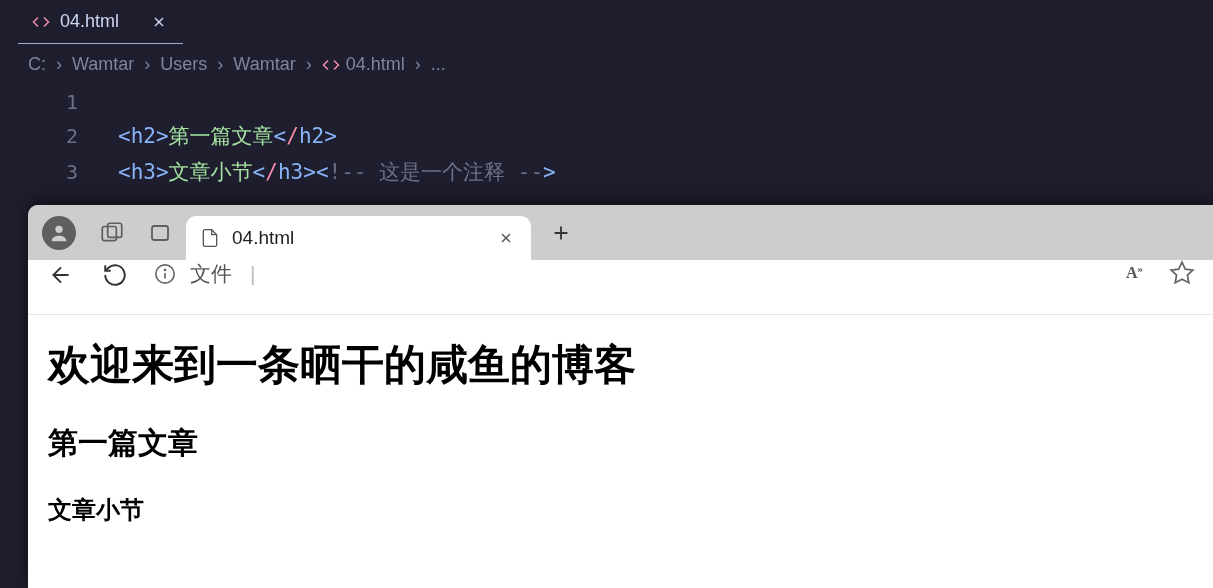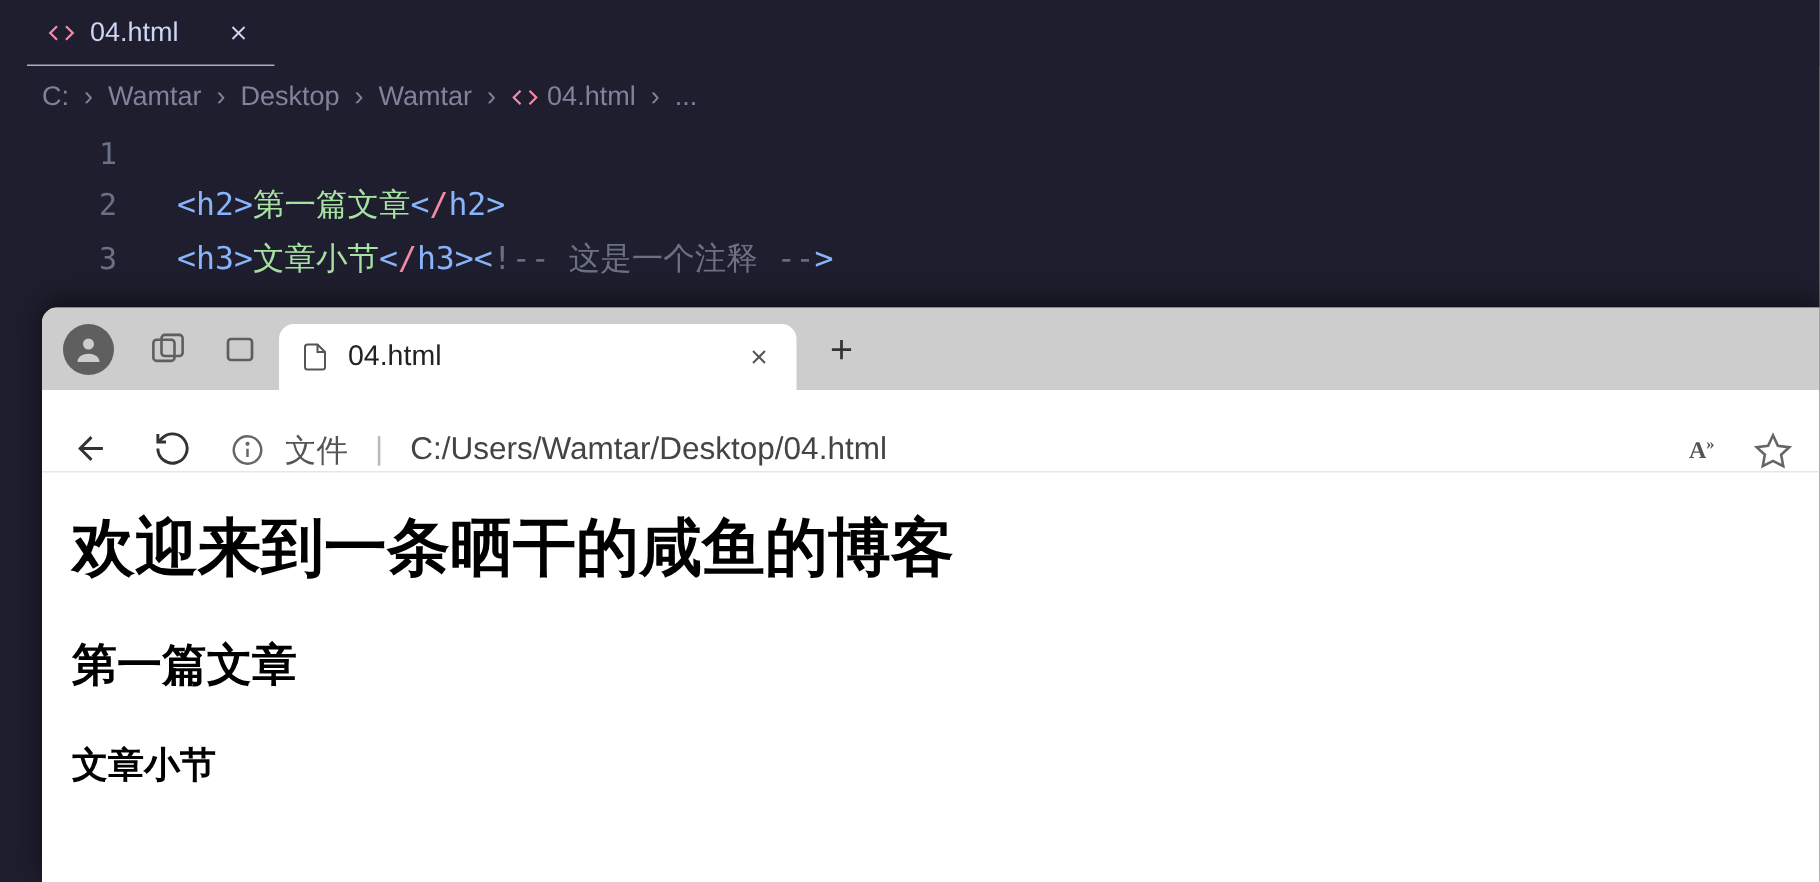--- a/index.html
+++ b/index.html
@@ -146,21 +146,21 @@
   .new-tab-btn {
     width: 40px; height: 40px; display: flex; align-items: center; justify-content: center;
     color: #333; font-size: 24px;
     margin-left: 6px;
   }
 
   .addrbar {
     height: 55px;
     background: #fff;
     display: flex;
-    align-items: flex-end;
+    align-items: flex-start;
     padding: 0 18px;
     gap: 24px;
     border-bottom: 1px solid #e6e6e6;
     font-size: 20px;
     color: #333;
   }
   .ab-btn {
     width: 30px; height: 30px;
     display: flex; align-items: center; justify-content: center;
     color: #333;
@@ -217,21 +217,21 @@
           </svg>
       </span>
     </div>
   </div>
 
   <div class="breadcrumbs">
     <span>C:</span>
     <span class="sep">›</span>
     <span>Wamtar</span>
     <span class="sep">›</span>
-    <span>Desktop</span>
+    <span>Users</span>
     <span class="sep">›</span>
     <span>Wamtar</span>
     <span class="sep">›</span>
     <span class="file-icon">
       <svg width="18" height="18" viewBox="0 0 24 24" fill="none" stroke="currentColor" stroke-width="2">
           <polyline points="16 18 22 12 16 6"></polyline>
           <polyline points="8 6 2 12 8 18"></polyline>
         </svg>
     </span>
     <span>04.html</span>
@@ -317,21 +317,20 @@
     <div class="addr-input">
       <span>
         <svg width="22" height="22" viewBox="0 0 24 24" fill="none" stroke="#666" stroke-width="1.8">
             <circle cx="12" cy="12" r="10"></circle>
             <line x1="12" y1="11" x2="12" y2="17"></line>
             <circle cx="12" cy="7.5" r="0.6" fill="#666"></circle>
           </svg>
       </span>
       <span class="addr-prefix">文件</span>
       <span class="addr-sep">|</span>
-      <span>C:/Users/Wamtar/Desktop/04.html</span>
     </div>
     <div class="addr-right">
       <span class="aa-icon">
           <span class="small">A</span>
           <sup style="font-size:11px;position:relative;top:-6px;">»</sup>
         </span>
       <span class="star">
         <svg width="26" height="26" viewBox="0 0 24 24" fill="none" stroke="#666" stroke-width="1.6">
             <polygon points="12 2 15 8.5 22 9.3 17 14 18.3 21 12 17.8 5.7 21 7 14 2 9.3 9 8.5 12 2"></polygon>
           </svg>

